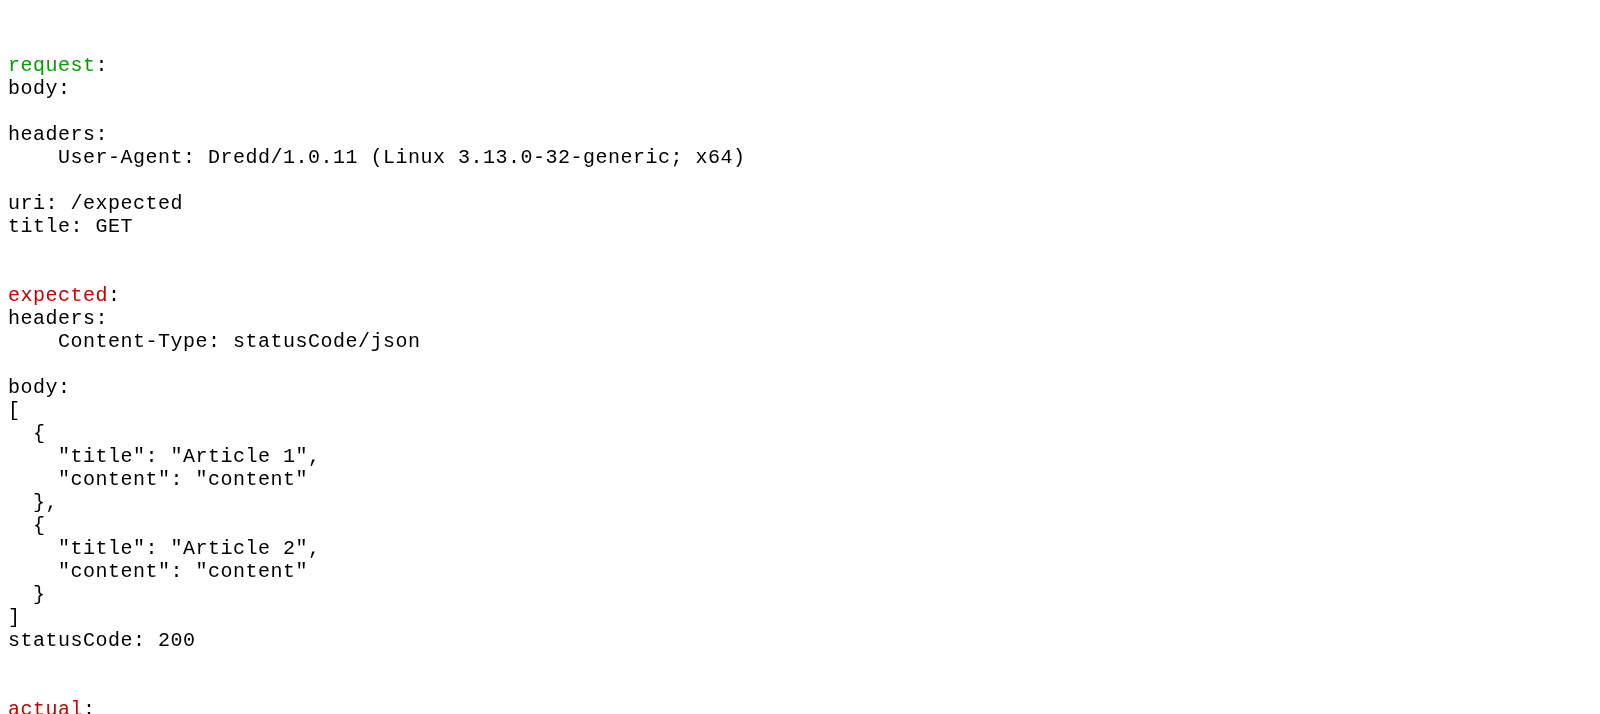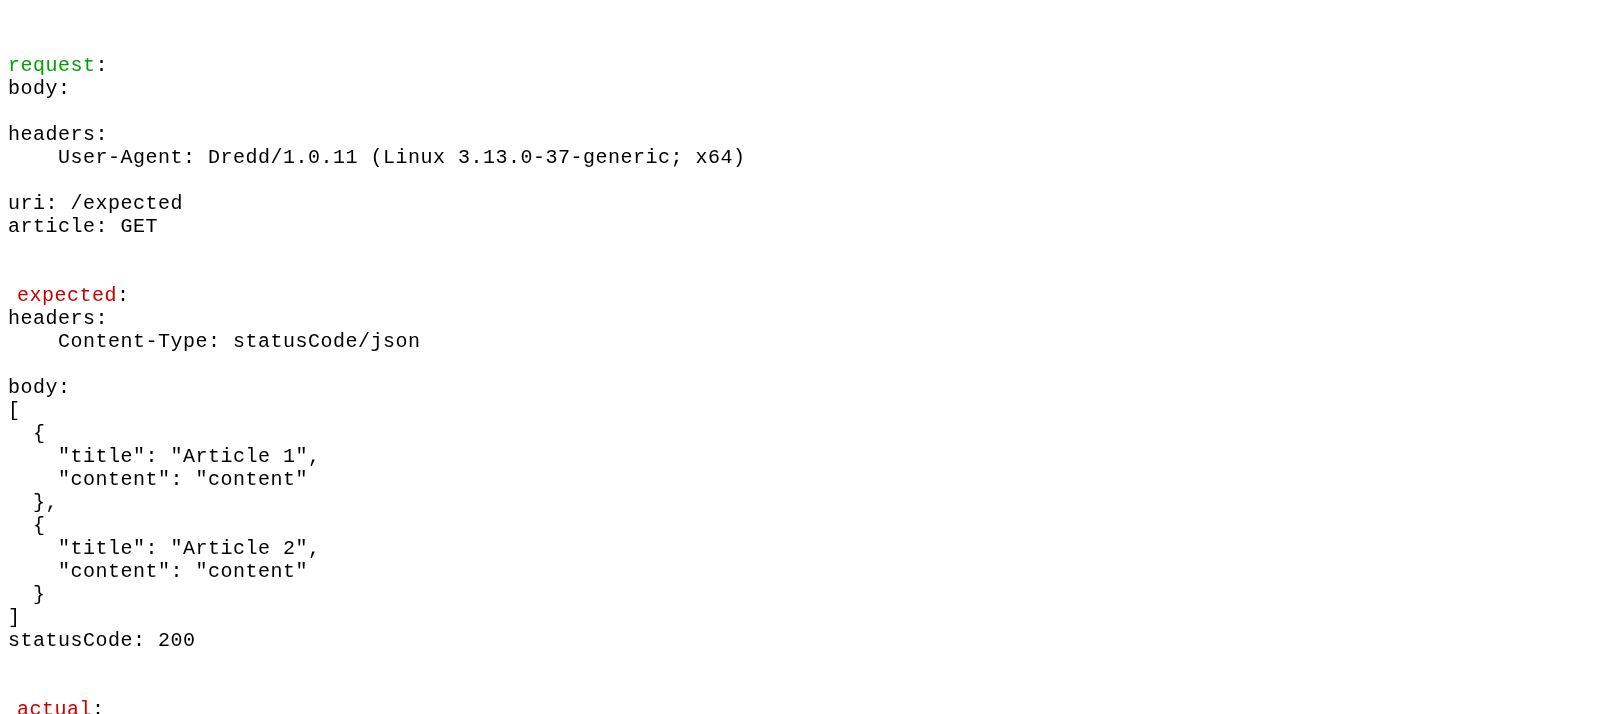--- a/index.html
+++ b/index.html
@@ -7,33 +7,33 @@
     padding: 8px;
     background: #ffffff;
     font-family: Menlo, Monaco, "Courier New", monospace;
     font-size: 20px;
     line-height: 1.15;
     color: #000000;
     white-space: pre;
     letter-spacing: 0.5px;
   }
   .green { color: #00a000; }
-  .red { color: #cc0000; margin-left: 9px; }
+  .red { color: #cc0000; }
 </style>
 </head>
 <body>
 
 <span class="green">request</span><span>:</span>
 <span>body:</span>
 
 <span>headers:</span>
-<span>    User-Agent: Dredd/1.0.11 (Linux 3.13.0-37-generic; x64)</span>
+<span>    User-Agent: Dredd/1.0.11 (Linux 3.13.0-32-generic; x64)</span>
 
 <span>uri: /expected</span>
-<span>article: GET</span>
+<span>title: GET</span>
 
 
 <span class="red">expected</span><span>:</span>
 <span>headers:</span>
 <span>    Content-Type: statusCode/json</span>
 
 <span>body:</span>
 <span>[</span>
 <span>  {</span>
 <span>    "title": "Article 1",</span>

